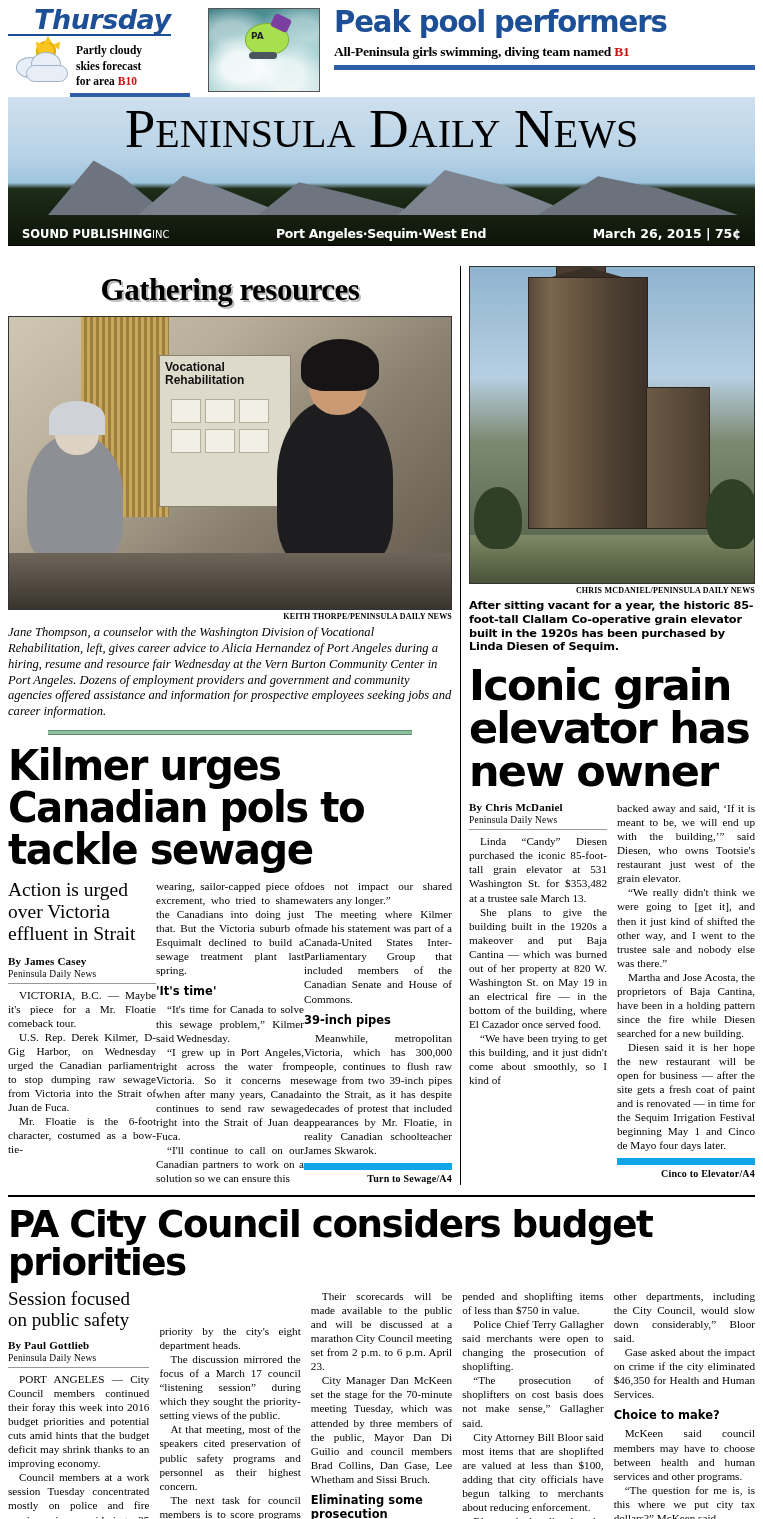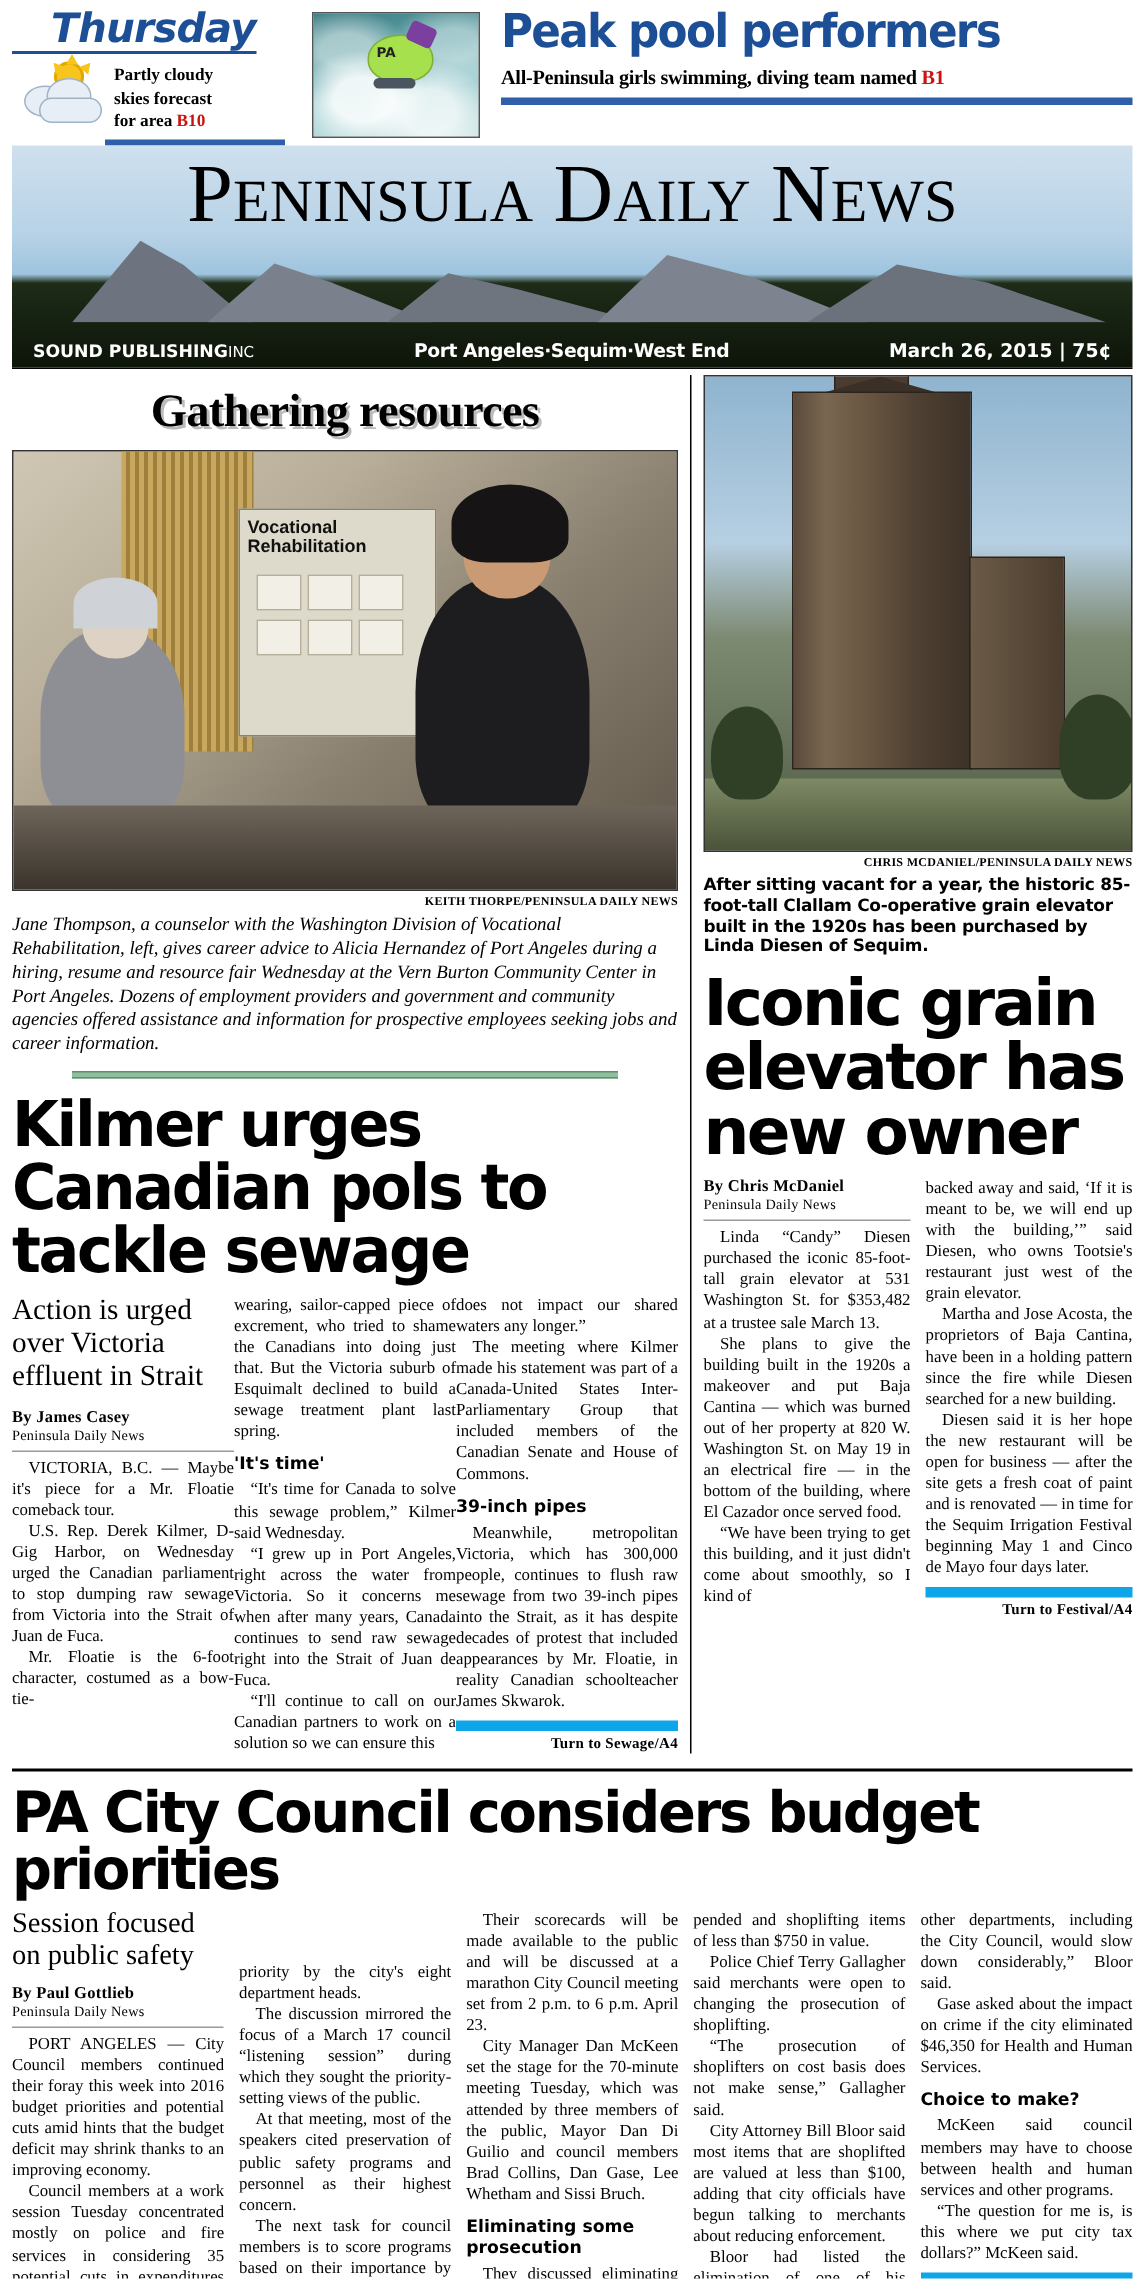--- a/index.html
+++ b/index.html
@@ -54,21 +54,21 @@
   .mountains{position:absolute;left:0;right:0;bottom:0;height:96px;}
   .mt{position:absolute;bottom:30px;background:#4a4f55;}
   .mast-bottom{position:absolute;left:0;right:0;bottom:4px;display:flex;align-items:center;
                justify-content:space-between;padding:0 14px;color:#fff;
                font-family:"DejaVu Sans",sans-serif;font-weight:bold;font-size:11.5px;}
   .sp-inc{font-weight:normal;font-size:10px;}
   .mast-cities{font-size:12.5px;letter-spacing:-0.3px;}
   .mast-date{font-size:12.5px;}
 
   
-  .main{display:flex;margin-top:4px;}
+  .main{display:flex;margin-top:20px;}
   .left-col{width:452px;padding-right:8px;box-sizing:border-box;}
   .right-col{width:295px;border-left:1px solid #000;padding-left:8px;box-sizing:border-box;}
 
   .kicker{font-family:"Liberation Serif",serif;font-weight:bold;font-size:31px;text-align:center;
           text-shadow:2px 2px 0 #bbb;letter-spacing:-0.5px;margin:6px 0 8px;}
 
   .photo{border:1px solid #333;width:100%;box-sizing:border-box;position:relative;overflow:hidden;}
   .photo-left{height:294px;background:linear-gradient(140deg,#cfc7b4 0%,#b8ae99 30%,#8a8070 60%,#5d5548 100%);}
   .pl-curtain{position:absolute;left:72px;top:0;width:88px;height:200px;
      background:repeating-linear-gradient(90deg,#c8a75e 0 3px,#9e7f3c 3px 6px);}
@@ -269,24 +269,25 @@
           <div class="byrule"></div>
           <div class="body">
             <p>Linda “Candy” Diesen purchased the iconic 85-foot-tall grain elevator at 531 Washington St. for $353,482 at a trustee sale March 13.</p>
             <p>She plans to give the building built in the 1920s a makeover and put Baja Cantina — which was burned out of her property at 820 W. Washington St. on May 19 in an electrical fire — in the bottom of the building, where El Cazador once served food.</p>
             <p>“We have been trying to get this building, and it just didn't come about smoothly, so I kind of</p>
           </div>
         </div>
         <div class="col">
           <div class="body">
             <p style="text-indent:0">backed away and said, ‘If it is meant to be, we will end up with the building,’” said Diesen, who owns Tootsie's restaurant just west of the grain elevator.</p>
+            <p>“We really didn't think we were going to [get it], and then it just kind of shifted the other way, and I went to the trustee sale and nobody else was there.”</p>
             <p>Martha and Jose Acosta, the proprietors of Baja Cantina, have been in a holding pattern since the fire while Diesen searched for a new building.</p>
             <p>Diesen said it is her hope the new restaurant will be open for business — after the site gets a fresh coat of paint and is renovated — in time for the Sequim Irrigation Festival beginning May 1 and Cinco de Mayo four days later.</p>
           </div>
-          <div class="jump">Turn to Festival/A4</div>
+          <div class="jump">Cinco to Elevator/A4</div>
         </div>
       </div>
     </div>
   </div>
 
   <div class="band">
     <div class="hl-sans headline-pa">PA City Council considers budget priorities</div>
     <div class="cols4">
       <div class="col">
         <div class="deck-pa">Session focused on public safety</div>

